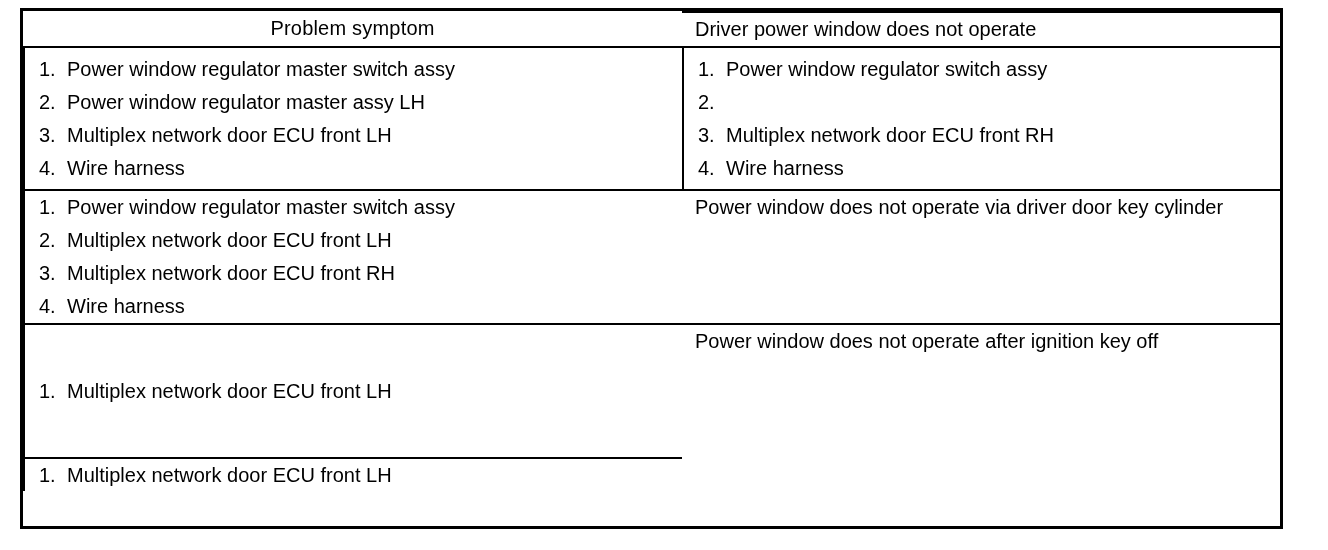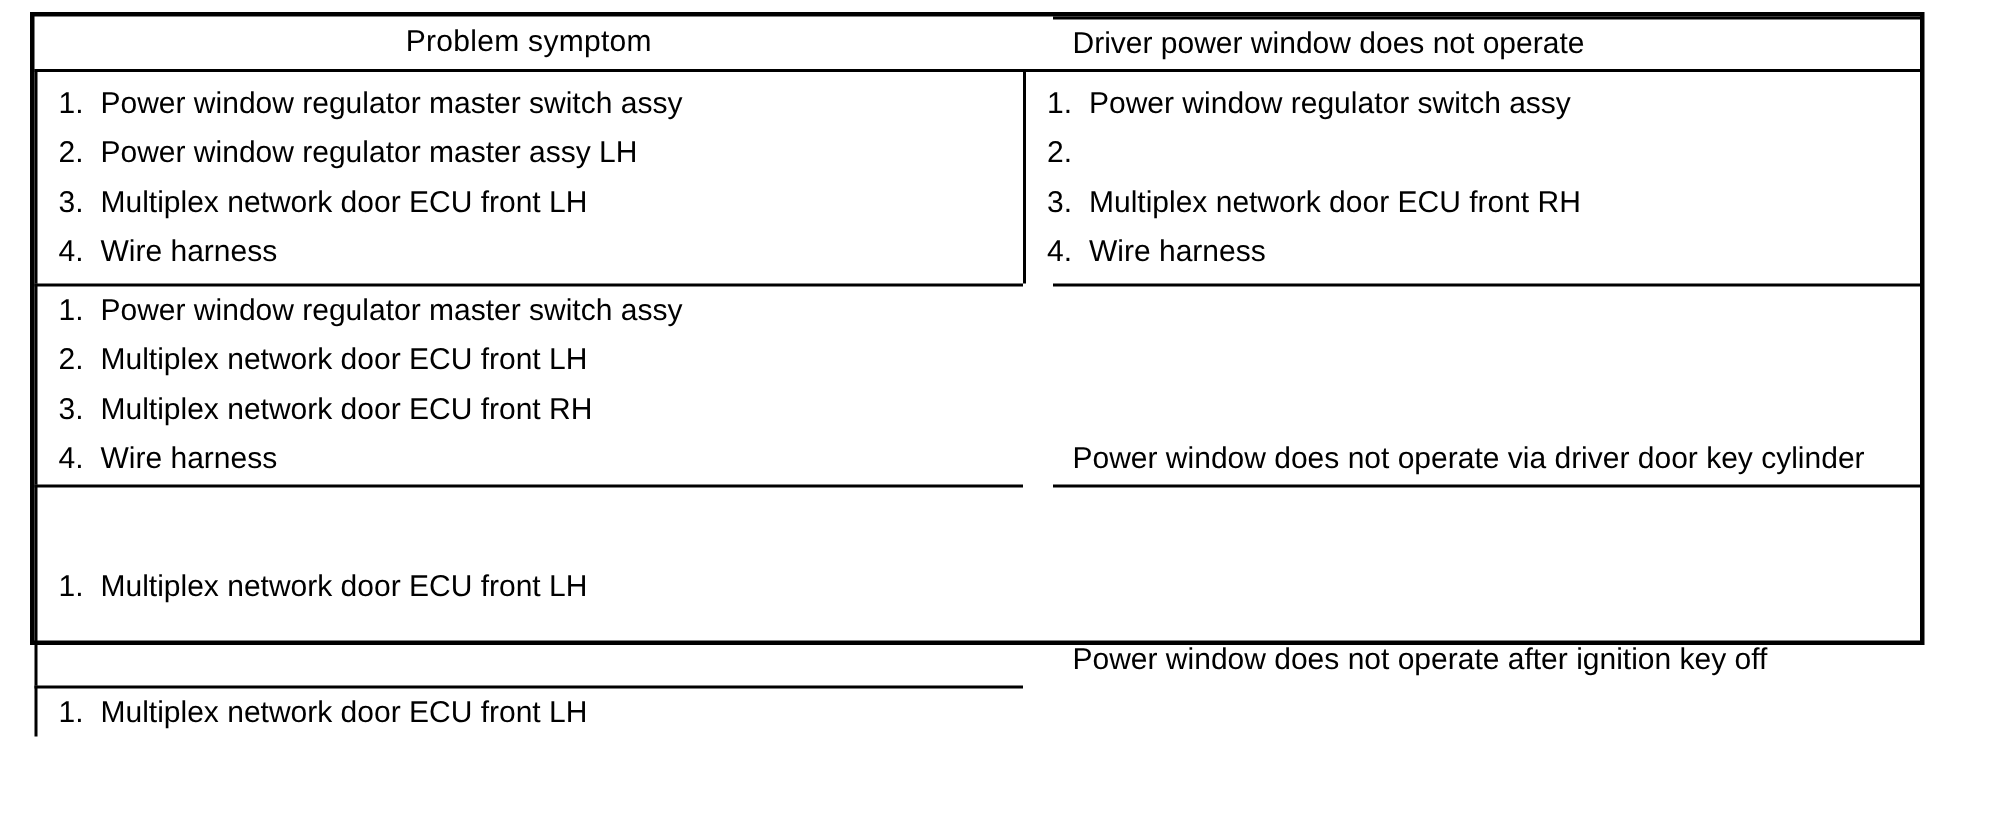--- a/index.html
+++ b/index.html
@@ -13,21 +13,21 @@
     position: relative;
     font-family: "Liberation Sans", sans-serif;
     color: #000000;
     overflow: hidden;
   }
   .ttable {
     position: absolute;
     left: 20px;
     top: 8px;
     width: 1263px;
-    height: 422px;
+    height: 521px;
     box-sizing: border-box;
     border: 3px solid #000000;
     display: grid;
     grid-template-columns: 659px 1fr;
     grid-template-rows: 35px 143px 134px 134px 34px 1fr;
     background: #ffffff;
   }
   .cell {
     box-sizing: border-box;
     border-top: 2px solid #000000;
@@ -39,26 +39,25 @@
   .hdr {
     border-top: none;
     display: flex;
     align-items: center;
     justify-content: center;
     font-size: 20px;
     letter-spacing: 0.2px;
   }
   .sym {
     display: flex;
-    align-items: flex-end;
+    align-items: flex-start;
     padding-left: 13px;
     padding-right: 8px;
     font-size: 20px;
     line-height: 33px;
-    margin-left: 20px;
   }
   .sym .symtext {
     display: block;
     max-width: 565px;
   }
   .areas {
     display: flex;
     flex-direction: column;
     justify-content: center;
     padding-left: 14px;

